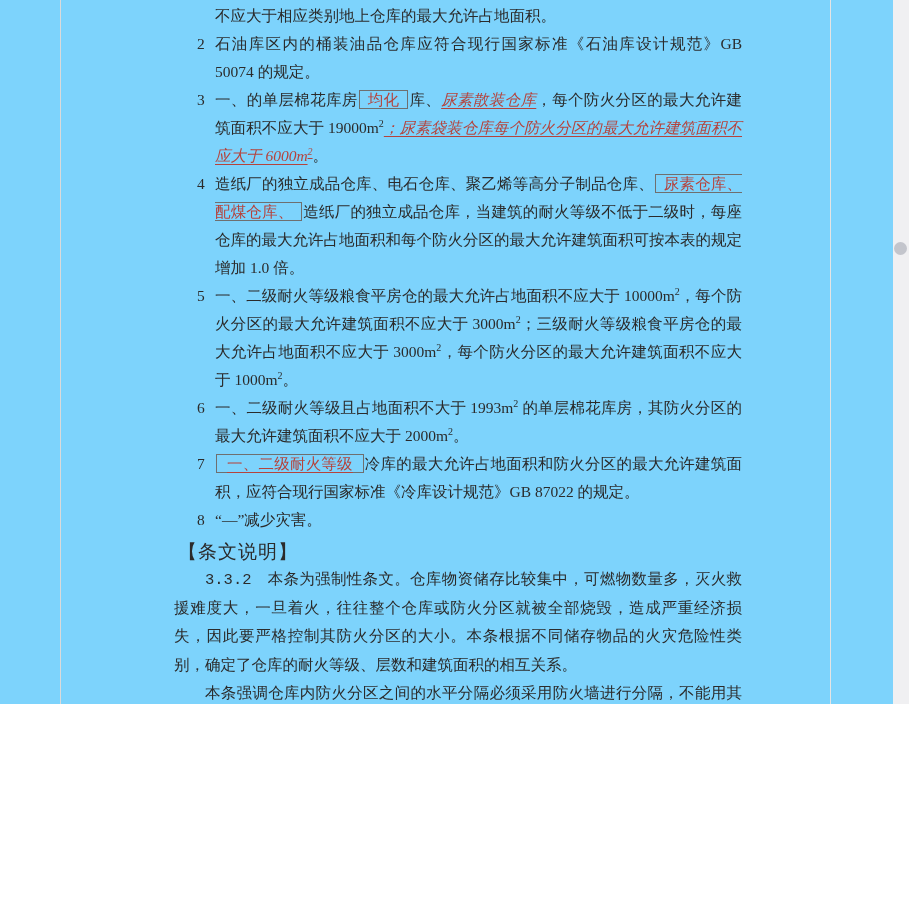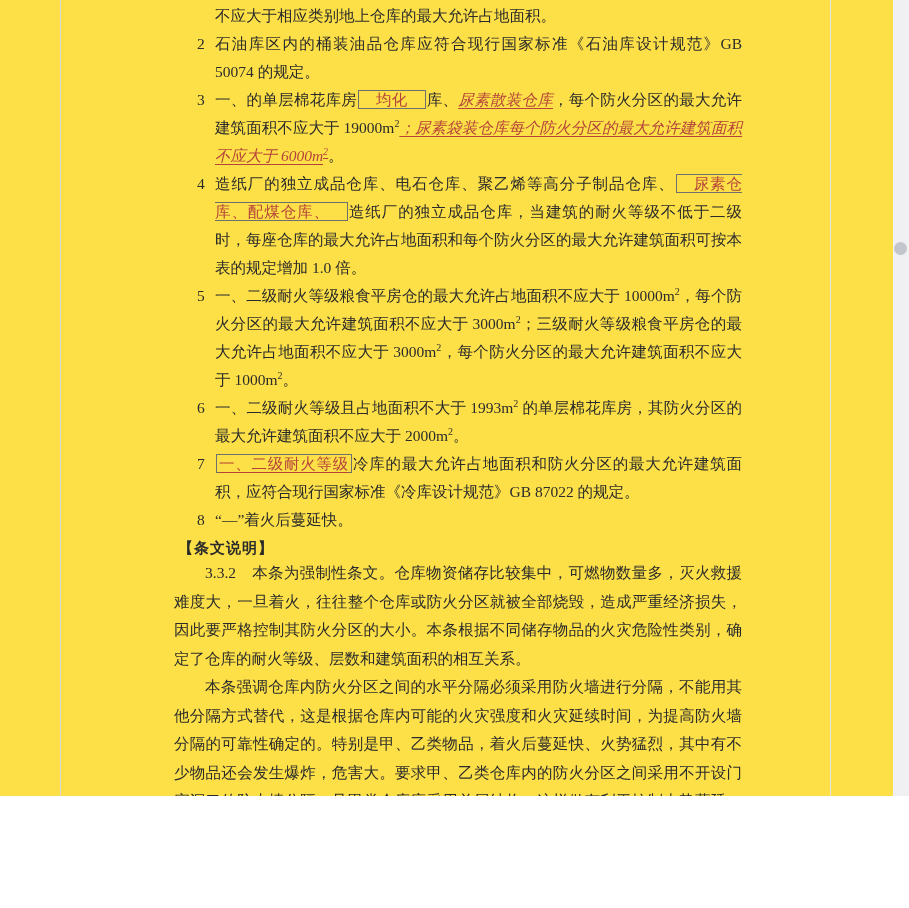--- a/index.html
+++ b/index.html
@@ -6,43 +6,43 @@
     --text:#2b2b2b;
     --red:#b5433c;
     --box-border:#6f6f6f;
     --page-edge:#dadada;
     --scroll-track:#f0f0f2;
     --scroll-thumb:#c3c5cc;
   }
   *{margin:0;padding:0;box-sizing:border-box;}
   html,body{background:#ffffff;}
   body{font-family:"Liberation Serif","DejaVu Serif",serif;color:var(--text);}
-  .page{position:relative;width:909px;height:796px;background:#fde047;overflow:hidden;}
+  .page{position:relative;width:909px;height:704px;background:#7dd3fc;overflow:hidden;}
   .edge{position:absolute;top:0;width:1px;height:100%;}
   .edge-left{left:60px;background:var(--page-edge);}
   .edge-right{left:830px;background:#e4e4e4;}
   .scroll-track{position:absolute;top:0;left:893px;width:16px;height:100%;background:var(--scroll-track);}
   .scroll-thumb{position:absolute;left:894px;top:242px;width:13px;height:13px;border-radius:50%;background:var(--scroll-thumb);}
   .content{position:absolute;left:0;top:2px;width:830px;}
 
   
   .notes-list{margin-left:197px;width:545px;font-size:15.5px;line-height:28px;}
   .list-row{display:flex;align-items:flex-start;}
   .num{flex:0 0 18px;text-align:left;}
   .item-body{flex:1 1 auto;width:527px;text-align:justify;text-justify:inter-character;}
   sup{font-size:10px;line-height:0;}
   .s-red-u{color:var(--red);text-decoration:underline;text-decoration-color:var(--red);text-underline-offset:3px;font-style:italic;}
-  .s-box-red{color:var(--red);border:1px solid var(--box-border);padding:0 17px;margin:16px 1px;}
-  .s-box-red-u{color:var(--red);border:1px solid var(--box-border);padding:0 2px;margin:2px 1px;
+  .s-box-red{color:var(--red);border:1px solid var(--box-border);padding:0 8px;margin:16px 1px;}
+  .s-box-red-u{color:var(--red);border:1px solid var(--box-border);padding:0 10px;margin:2px 1px;
                text-decoration:underline;text-decoration-color:var(--red);text-underline-offset:3px;}
 
   
-  .section-heading{margin:5px 0 0 178px;font-size:15px;font-weight:700;letter-spacing:1px;}
+  .section-heading{margin:5px 0 0 178px;font-size:19px;font-weight:400;letter-spacing:1px;}
   .paragraphs{margin-left:174px;width:568px;font-size:15.5px;line-height:28.5px;margin-top:1px;}
-  .paragraphs p{text-indent:2em;text-align:justify;text-justify:inter-character;}
+  .paragraphs p{text-indent:2em;text-align:justify;text-justify:inter-character;font-family:Liberation Mono, monospace;}
 </style>
 </head>
 <body>
 
 <div class="page">
   <div class="edge edge-left"></div>
   <div class="edge edge-right"></div>
 
   <div class="content">
     <div class="notes-list">
@@ -69,21 +69,21 @@
         <div class="list-row">
           <span class="num">6</span>
           <div class="item-body"><span>一、二级耐火等级且占地面积不大于 1993m</span><sup>2</sup><span> 的单层棉花库房，其防火分区的最大允许建筑面积不应大于 2000m</span><sup>2</sup><span>。</span></div>
         </div>
         <div class="list-row">
           <span class="num">7</span>
           <div class="item-body"><span class="s-box-red-u">一、二级耐火等级</span><span>冷库的最大允许占地面积和防火分区的最大允许建筑面积，应符合现行国家标准《冷库设计规范》GB 87022 的规定。</span></div>
         </div>
         <div class="list-row">
           <span class="num">8</span>
-          <div class="item-body"><span>“—”着火后蔓延快。</span></div>
+          <div class="item-body"><span>“—”减少灾害。</span></div>
         </div>
       </div>
     <div class="section-heading">【条文说明】</div>
     <div class="paragraphs">
         <p>3.3.2　本条为强制性条文。仓库物资储存比较集中，可燃物数量多，灭火救援难度大，一旦着火，往往整个仓库或防火分区就被全部烧毁，造成严重经济损失，因此要严格控制其防火分区的大小。本条根据不同储存物品的火灾危险性类别，确定了仓库的耐火等级、层数和建筑面积的相互关系。</p>
         <p>本条强调仓库内防火分区之间的水平分隔必须采用防火墙进行分隔，不能用其他分隔方式替代，这是根据仓库内可能的火灾强度和火灾延续时间，为提高防火墙分隔的可靠性确定的。特别是甲、乙类物品，着火后蔓延快、火势猛烈，其中有不少物品还会发生爆炸，危害大。要求甲、乙类仓库内的防火分区之间采用不开设门窗洞口的防火墙分隔，且甲类仓库应采用单层结构。这样做有利于控制火势蔓延，便于扑救，减少灾害。对于丙、丁、戊类仓库，在实际使用中确因物流等使用需要开口的部位，需采用与防火墙等效的措施进行分隔，如甲级防火门、防火卷帘，开口部位的宽度一般控制在不大于 6.0m，高度最好控制在 4.0m 以下，以保证该部位分隔的有效性。</p>
       </div>
   </div>
 
   <div class="scroll-track"></div>

